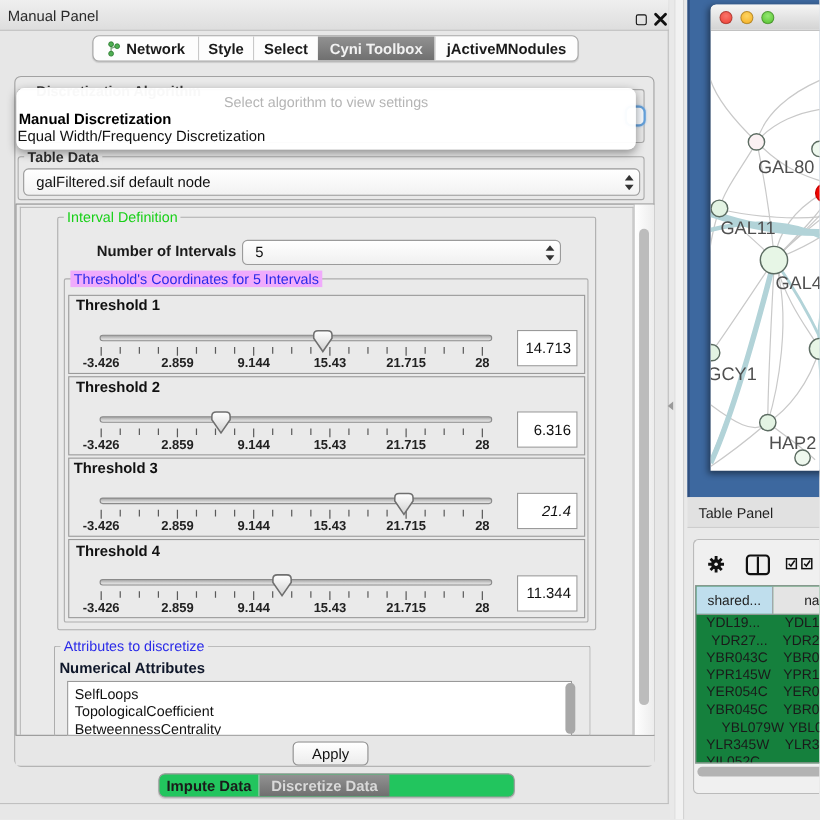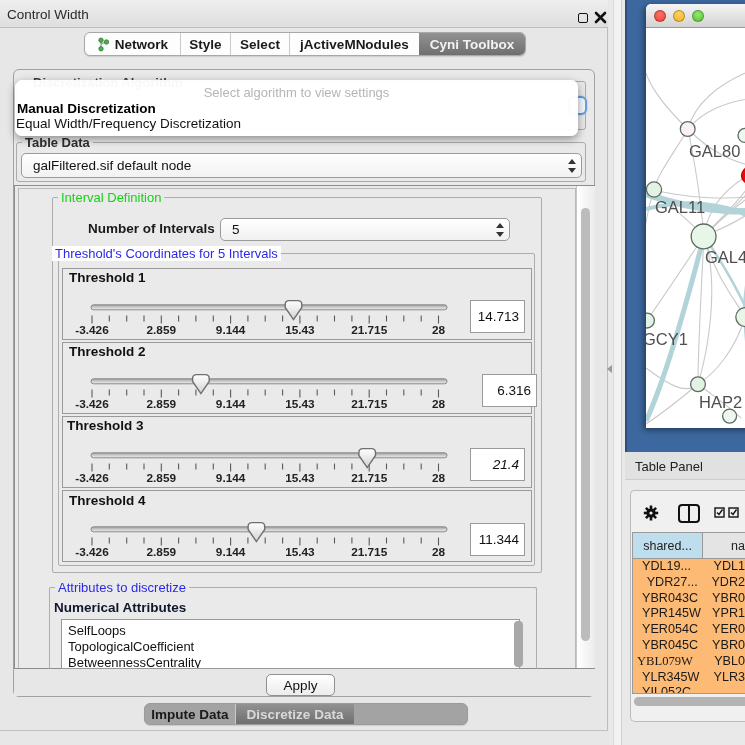--- a/index.html
+++ b/index.html
@@ -2,39 +2,39 @@
 <html><head><meta charset="utf-8">
 <style>
 *{margin:0;padding:0;box-sizing:border-box;}
 html,body{width:745px;height:745px;overflow:hidden;}
 body{font-family:"Liberation Sans",sans-serif;-webkit-font-smoothing:antialiased;background:#e7e7e7;position:relative;}
 .abs{position:absolute;}
 </style></head><body>
 
 <div class="abs" style="left:0;top:0;width:608px;height:731px;background:#e7e7e7;border-right:1px solid #bdbdbd;border-bottom:1px solid #c0c0c0;"></div>
 <div class="abs" style="left:0;top:0;width:608px;height:28px;background:linear-gradient(#efefef,#dedede);border-bottom:1px solid #bdbdbd;"></div>
-<div class="abs" style="left:7px;top:7px;font-size:13.5px;color:#2a2a2a;">Control Width</div>
+<div class="abs" style="left:7px;top:7px;font-size:13.5px;color:#2a2a2a;">Manual Panel</div>
 <div class="abs" style="left:578px;top:13px;width:10px;height:10px;border:1.7px solid #111;border-radius:2px;"></div>
 <svg class="abs" style="left:594px;top:11px;" width="13" height="13" viewBox="0 0 13 13">
 <path d="M2 2 L11 11 M11 2 L2 11" stroke="#111" stroke-width="2.6" stroke-linecap="round"></path>
   </svg>
 <div class="abs" style="left:84px;top:32px;width:442px;height:24px;background:#fdfdfd;border:1px solid #a8a8a8;border-radius:6px;box-shadow:0 1px 1px rgba(0,0,0,0.12);overflow:hidden;display:flex;">
 <div style="width:96px;height:100%;display:flex;align-items:center;justify-content:center;border-right:1px solid #c9c9c9;">
 <svg width="13" height="15" viewBox="0 0 13 15" style="margin-right:5px;">
 <path d="M4 4 L4 11 M4 7 L9 5" stroke="#7aa87a" stroke-width="1.2" fill="none"></path>
 <circle cx="4" cy="3.2" r="2.2" fill="#4fae52" stroke="#2e7d32" stroke-width="0.8"></circle>
 <circle cx="4" cy="11.8" r="2.2" fill="#4fae52" stroke="#2e7d32" stroke-width="0.8"></circle>
 <circle cx="9.5" cy="5" r="2.2" fill="#4fae52" stroke="#2e7d32" stroke-width="0.8"></circle>
 </svg>
 <span style="font-size:13.5px;font-weight:600;color:#1a1a1a;">Network</span>
     </div>
 <div style="width:50px;height:100%;display:flex;align-items:center;justify-content:center;border-right:1px solid #c9c9c9;font-size:13.5px;font-weight:600;color:#1a1a1a;">Style</div>
 <div style="width:58px;height:100%;display:flex;align-items:center;justify-content:center;font-size:13.5px;font-weight:600;color:#1a1a1a;">Select</div>
+<div style="width:106px;height:100%;display:flex;align-items:center;justify-content:center;background:linear-gradient(#929292,#6f6f6f);font-size:13.5px;font-weight:600;color:#f2f2f2;">Cyni Toolbox</div>
 <div style="flex:1;height:100%;display:flex;align-items:center;justify-content:center;border-left:1px solid #c9c9c9;font-size:13.5px;font-weight:600;color:#1a1a1a;">jActiveMNodules</div>
-<div style="width:106px;height:100%;display:flex;align-items:center;justify-content:center;background:linear-gradient(#929292,#6f6f6f);font-size:13.5px;font-weight:600;color:#f2f2f2;">Cyni Toolbox</div>
 </div>
 <div class="abs" style="left:13px;top:69px;width:582px;height:628px;background:#e9e9e9;border:1px solid #a2a2a2;border-radius:6px;"></div>
 <div class="abs" style="left:16px;top:81px;width:570px;height:49px;border:1px solid #ababab;border-radius:3px;"></div>
 <div class="abs" style="left:30px;top:75px;font-size:13px;font-weight:700;color:#3c3c3c;background:transparent;padding:0 3px;">Discretization Algorithm</div>
 <div class="abs" style="left:568px;top:96px;width:19px;height:19px;background:#f4f8fc;border:2.8px solid #64a0da;border-radius:6px;box-shadow:0 0 2px #8ab6e4;"></div>
 <div class="abs" style="left:16px;top:142px;width:570px;height:40px;border:1px solid #ababab;border-radius:3px;"></div>
 <div class="abs" style="left:22px;top:135px;font-size:13px;font-weight:700;color:#2e2e2e;background:#e9e9e9;padding:0 3px;">Table Data</div>
 <div class="abs" style="left:21px;top:153px;width:561px;height:25px;background:linear-gradient(#ffffff,#f2f2f2);border:1px solid #9b9b9b;border-radius:5px;"></div>
 <div class="abs" style="left:33px;top:158px;font-size:13.5px;color:#111;">galFiltered.sif default node</div>
 <svg class="abs" style="left:567px;top:159px;" width="10" height="14" viewBox="0 0 10 14">
@@ -48,21 +48,21 @@
 <div class="abs" style="left:52px;top:197px;width:490px;height:376px;border:1px solid #adadad;border-radius:2px;"></div>
 <div class="abs" style="left:58px;top:190px;font-size:13px;color:#18d018;background:#eaeaea;padding:0 3px;">Interval Definition</div>
 <div class="abs" style="left:88px;top:221px;font-size:13.5px;font-weight:700;color:#1a1a1a;">Number of Intervals</div>
 <div class="abs" style="left:220px;top:218px;width:290px;height:23px;background:linear-gradient(#ffffff,#f0f0f0);border:1px solid #9b9b9b;border-radius:5px;"></div>
 <div class="abs" style="left:232px;top:222px;font-size:13.5px;color:#111;">5</div>
 <svg class="abs" style="left:495px;top:223px;" width="10" height="14" viewBox="0 0 10 14">
 <path d="M5 0 L9 5 L1 5 Z" fill="#333"></path>
     <path d="M5 14 L9 9 L1 9 Z" fill="#333"></path>
   </svg>
 <div class="abs" style="left:58px;top:253px;width:477px;height:313px;border:1px solid #adadad;border-radius:2px;"></div>
-<div class="abs" style="left:52px;top:246px;font-size:13px;color:#2a2ae8;background:#ffffff;padding:0 3px;">Threshold's Coordinates for 5 Intervals</div>
+<div class="abs" style="left:64px;top:246px;font-size:13px;color:#2a2ae8;background:#f0abfc;padding:0 3px;">Threshold's Coordinates for 5 Intervals</div>
 <svg class="abs" style="left:0;top:0;width:0;height:0;">
     <defs>
 <linearGradient id="trackg" x1="0" y1="0" x2="0" y2="1">
 <stop offset="0" stop-color="#9e9e9e"></stop>
         <stop offset="0.55" stop-color="#cfcfcf"></stop>
         <stop offset="1" stop-color="#ededed"></stop>
       </linearGradient>
 </defs>
   </svg>
 <div class="abs" style="left:62px;top:267.7px;width:470px;height:72px;background:#eaeaea;border:1px solid #9a9a9a;"></div>
@@ -137,21 +137,21 @@
     <line x1="359.2" y1="47.5" x2="359.2" y2="53.5" stroke="#5a5a5a" stroke-width="1.1"></line>
     <line x1="376.5" y1="47.5" x2="376.5" y2="55.5" stroke="#5a5a5a" stroke-width="1.1"></line>
 <path d="M130.6 39.5 L130.6 36.4 Q130.6 32.6 134.6 32.6 L143.2 32.6 Q147.2 32.6 147.2 36.4 L147.2 39.5 L138.9 51.6 Z" fill="url(#thumbg2)" stroke="#6f6f6f" stroke-width="1.4"></path>
 <text x="30.0" y="66" font-size="11.8" font-weight="700" fill="#222" text-anchor="middle" font-family="Liberation Sans">-3.426</text>
     <text x="99.3" y="66" font-size="11.8" font-weight="700" fill="#222" text-anchor="middle" font-family="Liberation Sans">2.859</text>
     <text x="168.6" y="66" font-size="11.8" font-weight="700" fill="#222" text-anchor="middle" font-family="Liberation Sans">9.144</text>
     <text x="237.9" y="66" font-size="11.8" font-weight="700" fill="#222" text-anchor="middle" font-family="Liberation Sans">15.43</text>
     <text x="307.2" y="66" font-size="11.8" font-weight="700" fill="#222" text-anchor="middle" font-family="Liberation Sans">21.715</text>
     <text x="376.5" y="66" font-size="11.8" font-weight="700" fill="#222" text-anchor="middle" font-family="Liberation Sans">28</text>
 </svg>
-<div class="abs" style="left:482px;top:374.3px;width:55px;height:33px;background:#fff;border:1.5px solid #9a9a9a;display:flex;align-items:center;justify-content:flex-end;padding-right:5px;font-size:13.5px;color:#111;">6.316</div>
+<div class="abs" style="left:470px;top:374.3px;width:55px;height:33px;background:#fff;border:1.5px solid #9a9a9a;display:flex;align-items:center;justify-content:flex-end;padding-right:5px;font-size:13.5px;color:#111;">6.316</div>
 <div class="abs" style="left:62px;top:415.9px;width:470px;height:72px;background:#eaeaea;border:1px solid #9a9a9a;"></div>
 <div class="abs" style="left:67px;top:418.4px;font-size:13.5px;font-weight:700;color:#111;">Threshold 3</div>
 <svg class="abs" style="left:62px;top:415.9px;" width="470" height="72" viewBox="0 0 470 72">
 <defs>
       <linearGradient id="thumbg3" x1="0" y1="0" x2="0" y2="1">
 <stop offset="0" stop-color="#ffffff"></stop>
         <stop offset="1" stop-color="#d2d2d2"></stop>
       </linearGradient>
     </defs>
 <rect x="29" y="36.8" width="356" height="5" rx="2.5" fill="url(#trackg)" stroke="#8a8a8a" stroke-width="1"></rect>
@@ -227,21 +227,21 @@
 <div class="abs" style="left:470px;top:522.5px;width:55px;height:33px;background:#fff;border:1.5px solid #9a9a9a;display:flex;align-items:center;justify-content:flex-end;padding-right:5px;font-size:13.5px;color:#111;">11.344</div>
 <div class="abs" style="left:49px;top:587px;width:488px;height:82px;border:1px solid #adadad;border-radius:2px;border-bottom:none;"></div>
 <div class="abs" style="left:55px;top:580px;font-size:13px;color:#2a2ae8;background:#eaeaea;padding:0 3px;">Attributes to discretize</div>
 <div class="abs" style="left:54px;top:600px;font-size:13.5px;font-weight:700;color:#0f172a;">Numerical Attributes</div>
 <div class="abs" style="left:61px;top:619px;width:459px;height:50px;background:#fff;border:1px solid #999;overflow:hidden;">
 <div style="font-size:13px;color:#111;padding:3px 0 0 6px;line-height:16.2px;">SelfLoops<br>TopologicalCoefficient<br>BetweennessCentrality</div>
 </div>
 <div class="abs" style="left:514px;top:621px;width:9px;height:46px;background:#a8a8a8;border-radius:4px;"></div>
 <div class="abs" style="left:14px;top:669px;width:581px;height:27px;background:#e7e7e7;"></div>
 <div class="abs" style="left:266px;top:674px;width:69px;height:22px;background:linear-gradient(#ffffff,#ececec);border:1px solid #8f8f8f;border-radius:5px;display:flex;align-items:center;justify-content:center;font-size:13.5px;color:#111;">Apply</div>
-<div class="abs" style="left:144px;top:703px;width:324px;height:22px;background:#a3a3a3;border:1px solid #9b9b9b;border-radius:6px;box-shadow:0 1px 1px rgba(0,0,0,0.12);overflow:hidden;display:flex;">
+<div class="abs" style="left:144px;top:703px;width:324px;height:22px;background:#22c55e;border:1px solid #9b9b9b;border-radius:6px;box-shadow:0 1px 1px rgba(0,0,0,0.12);overflow:hidden;display:flex;">
 <div style="width:91px;display:flex;align-items:center;justify-content:center;border-right:1px solid #c9c9c9;font-size:13.5px;font-weight:600;color:#1a1a1a;">Impute Data</div>
 <div style="width:118px;display:flex;align-items:center;justify-content:center;background:linear-gradient(#929292,#6f6f6f);font-size:13.5px;font-weight:600;color:#d9d9d9;">Discretize Data</div>
 </div>
 <div class="abs" style="left:15px;top:80px;width:563px;height:56px;background:rgba(255,255,255,0.965);border-radius:7px;box-shadow:0 3px 9px rgba(0,0,0,0.4);"></div>
 <div class="abs" style="left:15px;top:85px;width:563px;height:14px;text-align:center;font-size:13px;color:#b5b5b5;">Select algorithm to view settings</div>
 <div class="abs" style="left:17px;top:101px;font-size:13.5px;font-weight:700;color:#000;">Manual Discretization</div>
 <div class="abs" style="left:16px;top:116px;font-size:13.5px;color:#111;">Equal Width/Frequency Discretization</div>
 <div class="abs" style="left:609px;top:0;width:16px;height:745px;background:#e9e9e9;"></div>
 <div class="abs" style="left:613px;top:0;width:9px;height:745px;background:#f2f2f2;border-left:1px solid #dcdcdc;border-right:1px solid #d0d0d0;"></div>
 <div class="abs" style="left:607px;top:365px;width:0;height:0;border-top:4px solid transparent;border-bottom:4px solid transparent;border-right:5px solid #9a9a9a;"></div>
@@ -333,21 +333,21 @@
 <div class="abs" style="left:678px;top:504px;width:22px;height:19px;border:2.6px solid #111;border-radius:4px;background:transparent;"></div>
 <div class="abs" style="left:687.7px;top:506px;width:2.6px;height:15px;background:#111;"></div>
 <svg class="abs" style="left:714px;top:507px;" width="11" height="11" viewBox="0 0 11 11">
 <rect x="1" y="1" width="9" height="9" fill="none" stroke="#111" stroke-width="1.4"></rect>
 <path d="M3 5.5 L5 7.5 L8.5 2.5" stroke="#111" stroke-width="1.4" fill="none"></path>
   </svg>
 <svg class="abs" style="left:727.5px;top:507px;" width="11" height="11" viewBox="0 0 11 11">
 <rect x="1" y="1" width="9" height="9" fill="none" stroke="#111" stroke-width="1.4"></rect>
 <path d="M3 5.5 L5 7.5 L8.5 2.5" stroke="#111" stroke-width="1.4" fill="none"></path>
   </svg>
-<div class="abs" style="left:632px;top:532px;width:113px;height:162px;background:#fdba74;border:1px solid #9a9a9a;border-right:none;overflow:hidden;">
+<div class="abs" style="left:632px;top:532px;width:113px;height:162px;background:#15803d;border:1px solid #9a9a9a;border-right:none;overflow:hidden;">
 <div style="display:flex;height:26px;border-bottom:1px solid #9a9a9a;">
 <div style="width:75px;background:#bfdeed;border-right:1px solid #9a9a9a;display:flex;align-items:center;justify-content:center;font-size:12.5px;color:#222;">shared...</div>
 <div style="flex:1;background:#e4e4e4;display:flex;align-items:center;padding-left:28px;font-size:12.5px;color:#222;">na</div>
 </div>
 <div style="display:flex;height:15.8px;font-size:12.6px;color:#1a1a1a;">
       <div style="width:75px;padding-left:9px;">YDL19...</div>
       <div style="flex:1;padding-left:9px;">YDL1</div>
     </div>
 <div style="display:flex;height:15.8px;font-size:12.6px;color:#1a1a1a;text-align:center;">
       <div style="width:75px;padding-left:9px;">YDR27...</div>
@@ -363,21 +363,21 @@
     </div>
 <div style="display:flex;height:15.8px;font-size:12.6px;color:#1a1a1a;">
       <div style="width:75px;padding-left:9px;">YER054C</div>
       <div style="flex:1;padding-left:9px;">YER0</div>
     </div>
 <div style="display:flex;height:15.8px;font-size:12.6px;color:#1a1a1a;">
       <div style="width:75px;padding-left:9px;">YBR045C</div>
       <div style="flex:1;padding-left:9px;">YBR0</div>
     </div>
 <div style="display:flex;height:15.8px;font-size:12.6px;color:#1a1a1a;">
-      <div style="width:75px;padding-left:4px;font-family:Liberation Serif, serif;">YBL079W</div>
+      <div style="width:75px;padding-left:23px;">YBL079W</div>
       <div style="flex:1;padding-left:9px;">YBL0</div>
     </div>
 <div style="display:flex;height:15.8px;font-size:12.6px;color:#1a1a1a;">
       <div style="width:75px;padding-left:9px;">YLR345W</div>
       <div style="flex:1;padding-left:9px;">YLR3</div>
     </div>
 <div style="display:flex;height:15.8px;font-size:12.6px;color:#1a1a1a;flex-direction:column;">
       <div style="width:75px;padding-left:9px;">YIL052C</div>
       <div style="flex:1;padding-left:9px;">YIL0</div>
     </div>

